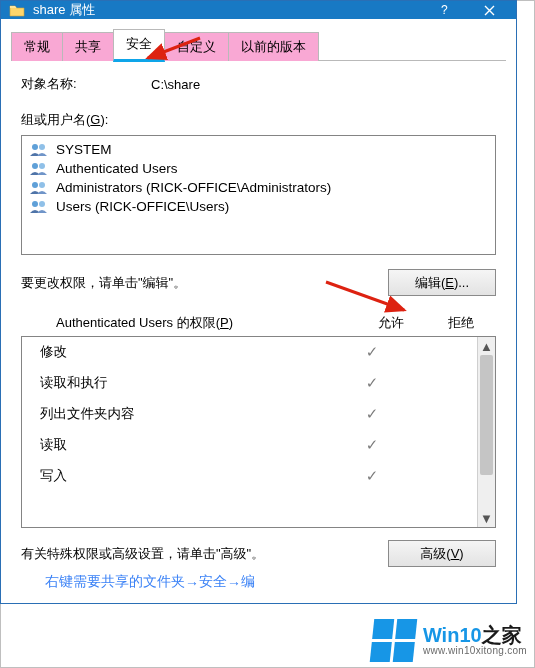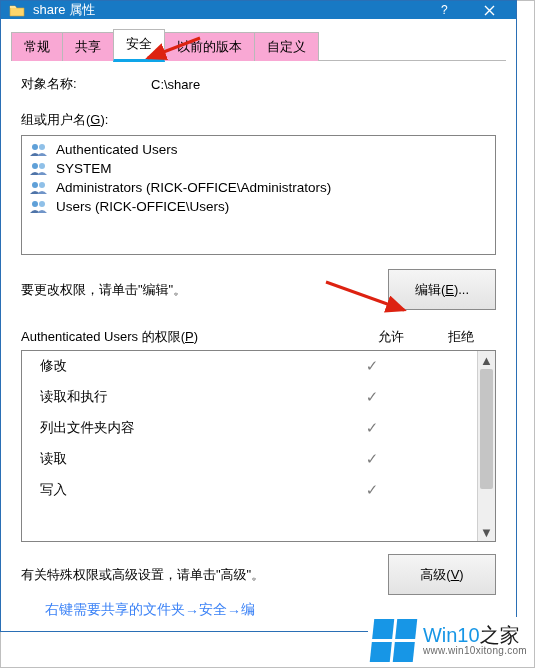--- a/index.html
+++ b/index.html
@@ -84,34 +84,34 @@
   }
   .users-icon { width: 22px; display:flex; justify-content:center; }
   .edit-row {
     display: flex;
     align-items: center;
     justify-content: space-between;
     margin: 14px 0 18px 0;
   }
   .btn {
     min-width: 108px;
-    height: 41px;
+    height: 27px;
     border: 1px solid #8a8a8a;
     background: linear-gradient(#f5f5f5,#e3e3e3);
     font-size: 13px;
     padding: 2px 12px;
     cursor: default;
   }
   .perm-header {
     display: flex;
     align-items: flex-end;
     margin-bottom: 4px;
     font-size: 13px;
   }
-  .perm-header .left { flex: 1; }
+  .perm-header .left { flex: 1; margin-left: 35px; }
   .perm-header .col { width: 70px; text-align: center; }
   .perm-table {
     border: 1px solid #848484;
     position: relative;
     height: 192px;
     overflow: hidden;
   }
   .perm-scroll {
     position: absolute;
     top: 0; right: 0; bottom: 0;
@@ -171,21 +171,21 @@
   }
   .winlogo {
     display: grid;
     grid-template-columns: 20px 20px;
     grid-template-rows: 20px 20px;
     gap: 3px;
     transform: skewX(-6deg);
   }
   .winlogo div { background: #1796e6; }
   .brand-text { line-height: 1.05; }
-  .brand-text .main { font-size: 20px; font-weight: 400; color: #1a1a1a; }
+  .brand-text .main { font-size: 20px; font-weight: 700; color: #1a1a1a; }
   .brand-text .main span { color: #1796e6; }
   .brand-text .sub { font-size: 10px; color: #6a6a6a; letter-spacing: .3px; }
   
   .outer {
     position: absolute; inset: 0;
     border: 1px solid #bfbfbf;
   }
 </style>
 </head>
 <body>
@@ -211,22 +211,22 @@
       <svg width="11" height="11" viewBox="0 0 11 11">
           <path d="M1 1 L10 10 M10 1 L1 10" stroke="#fff" stroke-width="1.4"></path>
         </svg>
     </div>
   </div>
 
   <div class="tabs">
     <div class="tab"><span>常规</span></div>
     <div class="tab"><span>共享</span></div>
     <div class="tab active"><span>安全</span></div>
+    <div class="tab"><span>自定义</span></div>
     <div class="tab"><span>以前的版本</span></div>
-    <div class="tab"><span>自定义</span></div>
   </div>
 
   <div class="pane">
 
     <div class="row">
       <span class="obj-name-label">对象名称:</span>
       <span>C:\share</span>
     </div>
 
     <div style="margin-bottom:6px;">
@@ -236,32 +236,32 @@
     <div class="user-list">
       <div class="user-row">
         <span class="users-icon">
           <svg width="20" height="15" viewBox="0 0 20 15">
               <circle cx="6" cy="5" r="3" fill="#5fa0d8"></circle>
               <path d="M1 14 q5 -6 10 0" fill="#4f74a8"></path>
               <circle cx="13" cy="5" r="3" fill="#8fc0e8"></circle>
               <path d="M8 14 q5 -6 10 0" fill="#6f94c8"></path>
             </svg>
         </span>
-        <span>Authenticated Users</span>
+        <span>SYSTEM</span>
       </div>
       <div class="user-row">
         <span class="users-icon">
           <svg width="20" height="15" viewBox="0 0 20 15">
               <circle cx="6" cy="5" r="3" fill="#5fa0d8"></circle>
               <path d="M1 14 q5 -6 10 0" fill="#4f74a8"></path>
               <circle cx="13" cy="5" r="3" fill="#8fc0e8"></circle>
               <path d="M8 14 q5 -6 10 0" fill="#6f94c8"></path>
             </svg>
         </span>
-        <span>SYSTEM</span>
+        <span>Authenticated Users</span>
       </div>
       <div class="user-row">
         <span class="users-icon">
           <svg width="20" height="15" viewBox="0 0 20 15">
               <circle cx="6" cy="5" r="3" fill="#5fa0d8"></circle>
               <path d="M1 14 q5 -6 10 0" fill="#4f74a8"></path>
               <circle cx="13" cy="5" r="3" fill="#8fc0e8"></circle>
               <path d="M8 14 q5 -6 10 0" fill="#6f94c8"></path>
             </svg>
         </span>

